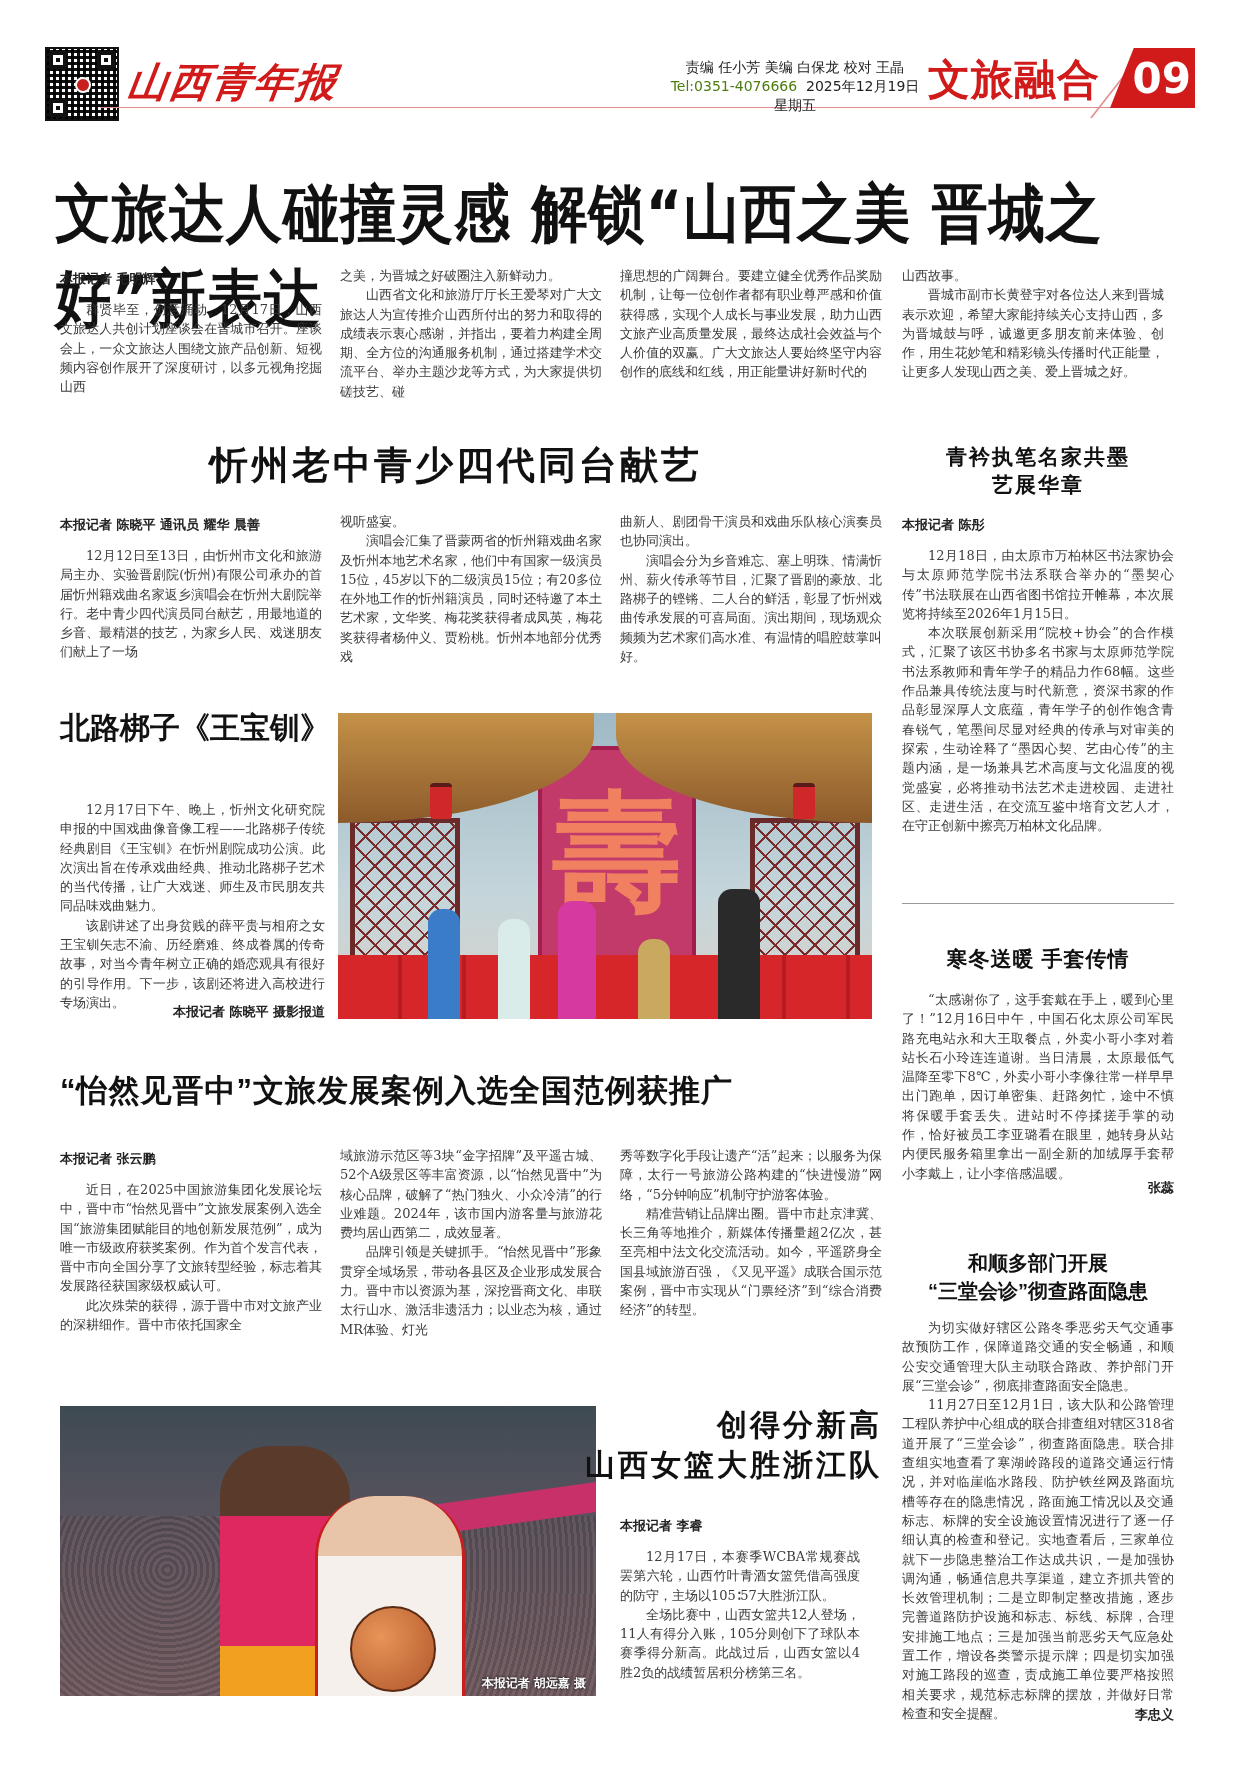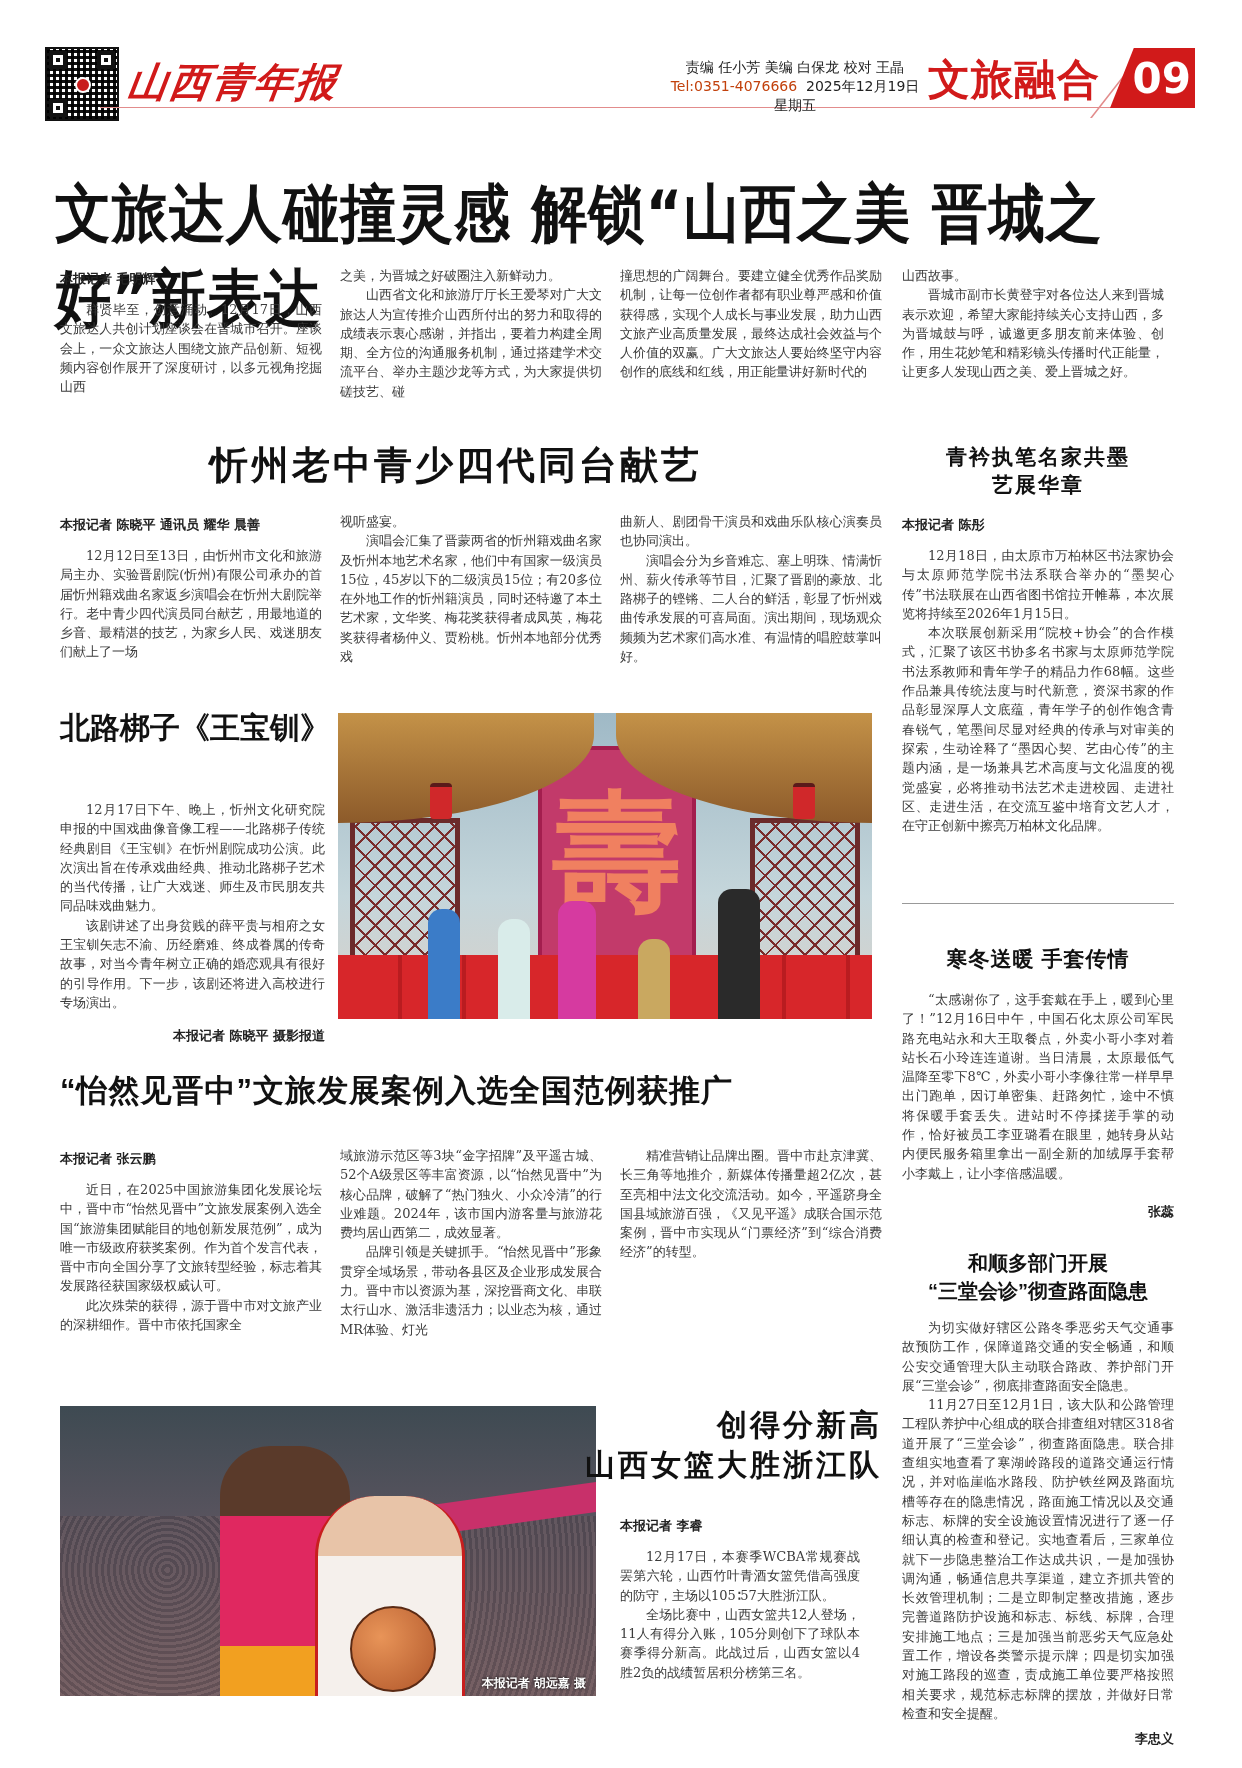--- a/index.html
+++ b/index.html
@@ -12,34 +12,34 @@
   .qr { left: 45px; top: 47px; width: 74px; height: 74px; background:
         repeating-linear-gradient(90deg, #111 0 3px, #fff 3px 6px),
         repeating-linear-gradient(0deg, #111 0 3px, #fff 3px 6px);
         background-blend-mode: multiply; border: 2px solid #111; }
   .qr .corner { position: absolute; width: 18px; height: 18px; border: 4px solid #111; background: #fff; }
   .qr .corner::after { content: ""; position: absolute; left: 3px; top: 3px; width: 4px; height: 4px; background: #111; }
   .qr .seal { position: absolute; left: 28px; top: 28px; width: 16px; height: 16px; border-radius: 50%; background: #c81e1e; border: 2px solid #fff; }
   .logo { left: 128px; top: 55px; font-size: 40px; color: #d11a1a; font-style: italic; font-weight: bold; letter-spacing: 2px; font-family: "DejaVu Serif", serif; transform: skewX(-8deg); }
   .rule-red { left: 100px; top: 107px; width: 1090px; height: 1px; background: #e28c8c; }
   .credits { left: 670px; top: 58px; width: 250px; text-align: center; font-size: 14px; color: #222; line-height: 19px; }
-  .credits .tel { color: #c2410c; }
+  .credits .tel { color: #4d7c0f; }
   .section-name { left: 928px; top: 52px; font-size: 42px; color: #d11a1a; font-family: "DejaVu Serif", serif; font-weight: bold; letter-spacing: 1px; }
   .page-num-slash { left: 1090px; top: 48px; width: 2px; height: 70px; background: #e28c8c; transform: skewX(-38deg); transform-origin: bottom left; }
   .page-num { left: 1110px; top: 48px; width: 85px; height: 60px; background: #d11a1a; clip-path: polygon(28% 0, 100% 0, 100% 100%, 0 100%); color: #fff; font-family: "DejaVu Sans", sans-serif; font-weight: bold; font-size: 42px; display: flex; align-items: center; justify-content: flex-end; padding-right: 4px; }
 
   
   .h-main { left: 55px; top: 172px; font-size: 56px; font-weight: bold; color: #111; letter-spacing: 1px; font-family: "DejaVu Sans", sans-serif; transform: scaleY(1.12); transform-origin: top left; }
   .h-2 { font-family: Liberation Sans, sans-serif; font-weight: bold; color: #111; }
   .byline { font-family: "DejaVu Sans", sans-serif; font-weight: bold; font-size: 13px; color: #222; }
 
   .col { font-size: 13px; line-height: 19.3px; text-align: justify; color: #3a3a3a; }
   .col p { text-indent: 2em; }
   .col p.noindent { text-indent: 0; }
-  .sign { font-family: "DejaVu Sans", sans-serif; font-weight: bold; font-size: 13px; color: #222; text-align: right; margin-top: 24px; }
+  .sign { font-family: "DejaVu Sans", sans-serif; font-weight: bold; font-size: 13px; color: #222; text-align: right; }
 
   .divider-h { height: 1px; background: #999; }
 
   
   .photo-opera { left: 338px; top: 713px; width: 534px; height: 306px; overflow: hidden; background: #6d8fa0; }
   .photo-opera .curtain-l, .photo-opera .curtain-r { position: absolute; top: 0; width: 48%; height: 110px; background: linear-gradient(180deg, #c49248, #8c5a2a); }
   .photo-opera .curtain-l { left: 0; border-bottom-right-radius: 100% 80%; }
   .photo-opera .curtain-r { right: 0; border-bottom-left-radius: 100% 80%; }
   .photo-opera .back { position: absolute; left: 0; top: 0; width: 100%; height: 100%; background: linear-gradient(180deg, #9fb9c6 0%, #c5d6db 60%, #d9d0c8 100%); }
   .photo-opera .lattice-l, .photo-opera .lattice-r { position: absolute; top: 105px; width: 110px; height: 150px; border: 5px solid #6b2a2a;
@@ -160,20 +160,21 @@
 <div class="abs byline" style="left:60px;top:1150px">本报记者 张云鹏</div>
 <div class="abs col" style="left:60px;top:1180px;width:262px">
   <p>近日，在2025中国旅游集团化发展论坛中，晋中市“怡然见晋中”文旅发展案例入选全国“旅游集团赋能目的地创新发展范例”，成为唯一市级政府获奖案例。作为首个发言代表，晋中市向全国分享了文旅转型经验，标志着其发展路径获国家级权威认可。</p>
   <p>此次殊荣的获得，源于晋中市对文旅产业的深耕细作。晋中市依托国家全</p>
 </div>
 <div class="abs col" style="left:340px;top:1146px;width:262px">
   <p class="noindent">域旅游示范区等3块“金字招牌”及平遥古城、52个A级景区等丰富资源，以“怡然见晋中”为核心品牌，破解了“热门独火、小众冷清”的行业难题。2024年，该市国内游客量与旅游花费均居山西第二，成效显著。</p>
   <p>品牌引领是关键抓手。“怡然见晋中”形象贯穿全域场景，带动各县区及企业形成发展合力。晋中市以资源为基，深挖晋商文化、串联太行山水、激活非遗活力；以业态为核，通过MR体验、灯光</p>
 </div>
 <div class="abs col" style="left:620px;top:1146px;width:262px">
+  <p class="noindent">秀等数字化手段让遗产“活”起来；以服务为保障，太行一号旅游公路构建的“快进慢游”网络，“5分钟响应”机制守护游客体验。</p>
   <p>精准营销让品牌出圈。晋中市赴京津冀、长三角等地推介，新媒体传播量超2亿次，甚至亮相中法文化交流活动。如今，平遥跻身全国县域旅游百强，《又见平遥》成联合国示范案例，晋中市实现从“门票经济”到“综合消费经济”的转型。</p>
 </div>
 
 <div class="abs h-2" style="left:902px;top:1249px;width:272px;text-align:center;font-size:20px;line-height:28px">
   <div>和顺多部门开展</div>
   <div>“三堂会诊”彻查路面隐患</div>
 </div>
 <div class="abs col" style="left:902px;top:1318px;width:272px">
   <p>为切实做好辖区公路冬季恶劣天气交通事故预防工作，保障道路交通的安全畅通，和顺公安交通管理大队主动联合路政、养护部门开展“三堂会诊”，彻底排查路面安全隐患。</p>
   <p>11月27日至12月1日，该大队和公路管理工程队养护中心组成的联合排查组对辖区318省道开展了“三堂会诊”，彻查路面隐患。联合排查组实地查看了寒湖岭路段的道路交通运行情况，并对临崖临水路段、防护铁丝网及路面坑槽等存在的隐患情况，路面施工情况以及交通标志、标牌的安全设施设置情况进行了逐一仔细认真的检查和登记。实地查看后，三家单位就下一步隐患整治工作达成共识，一是加强协调沟通，畅通信息共享渠道，建立齐抓共管的长效管理机制；二是立即制定整改措施，逐步完善道路防护设施和标志、标线、标牌，合理安排施工地点；三是加强当前恶劣天气应急处置工作，增设各类警示提示牌；四是切实加强对施工路段的巡查，责成施工单位要严格按照相关要求，规范标志标牌的摆放，并做好日常检查和安全提醒。</p>

